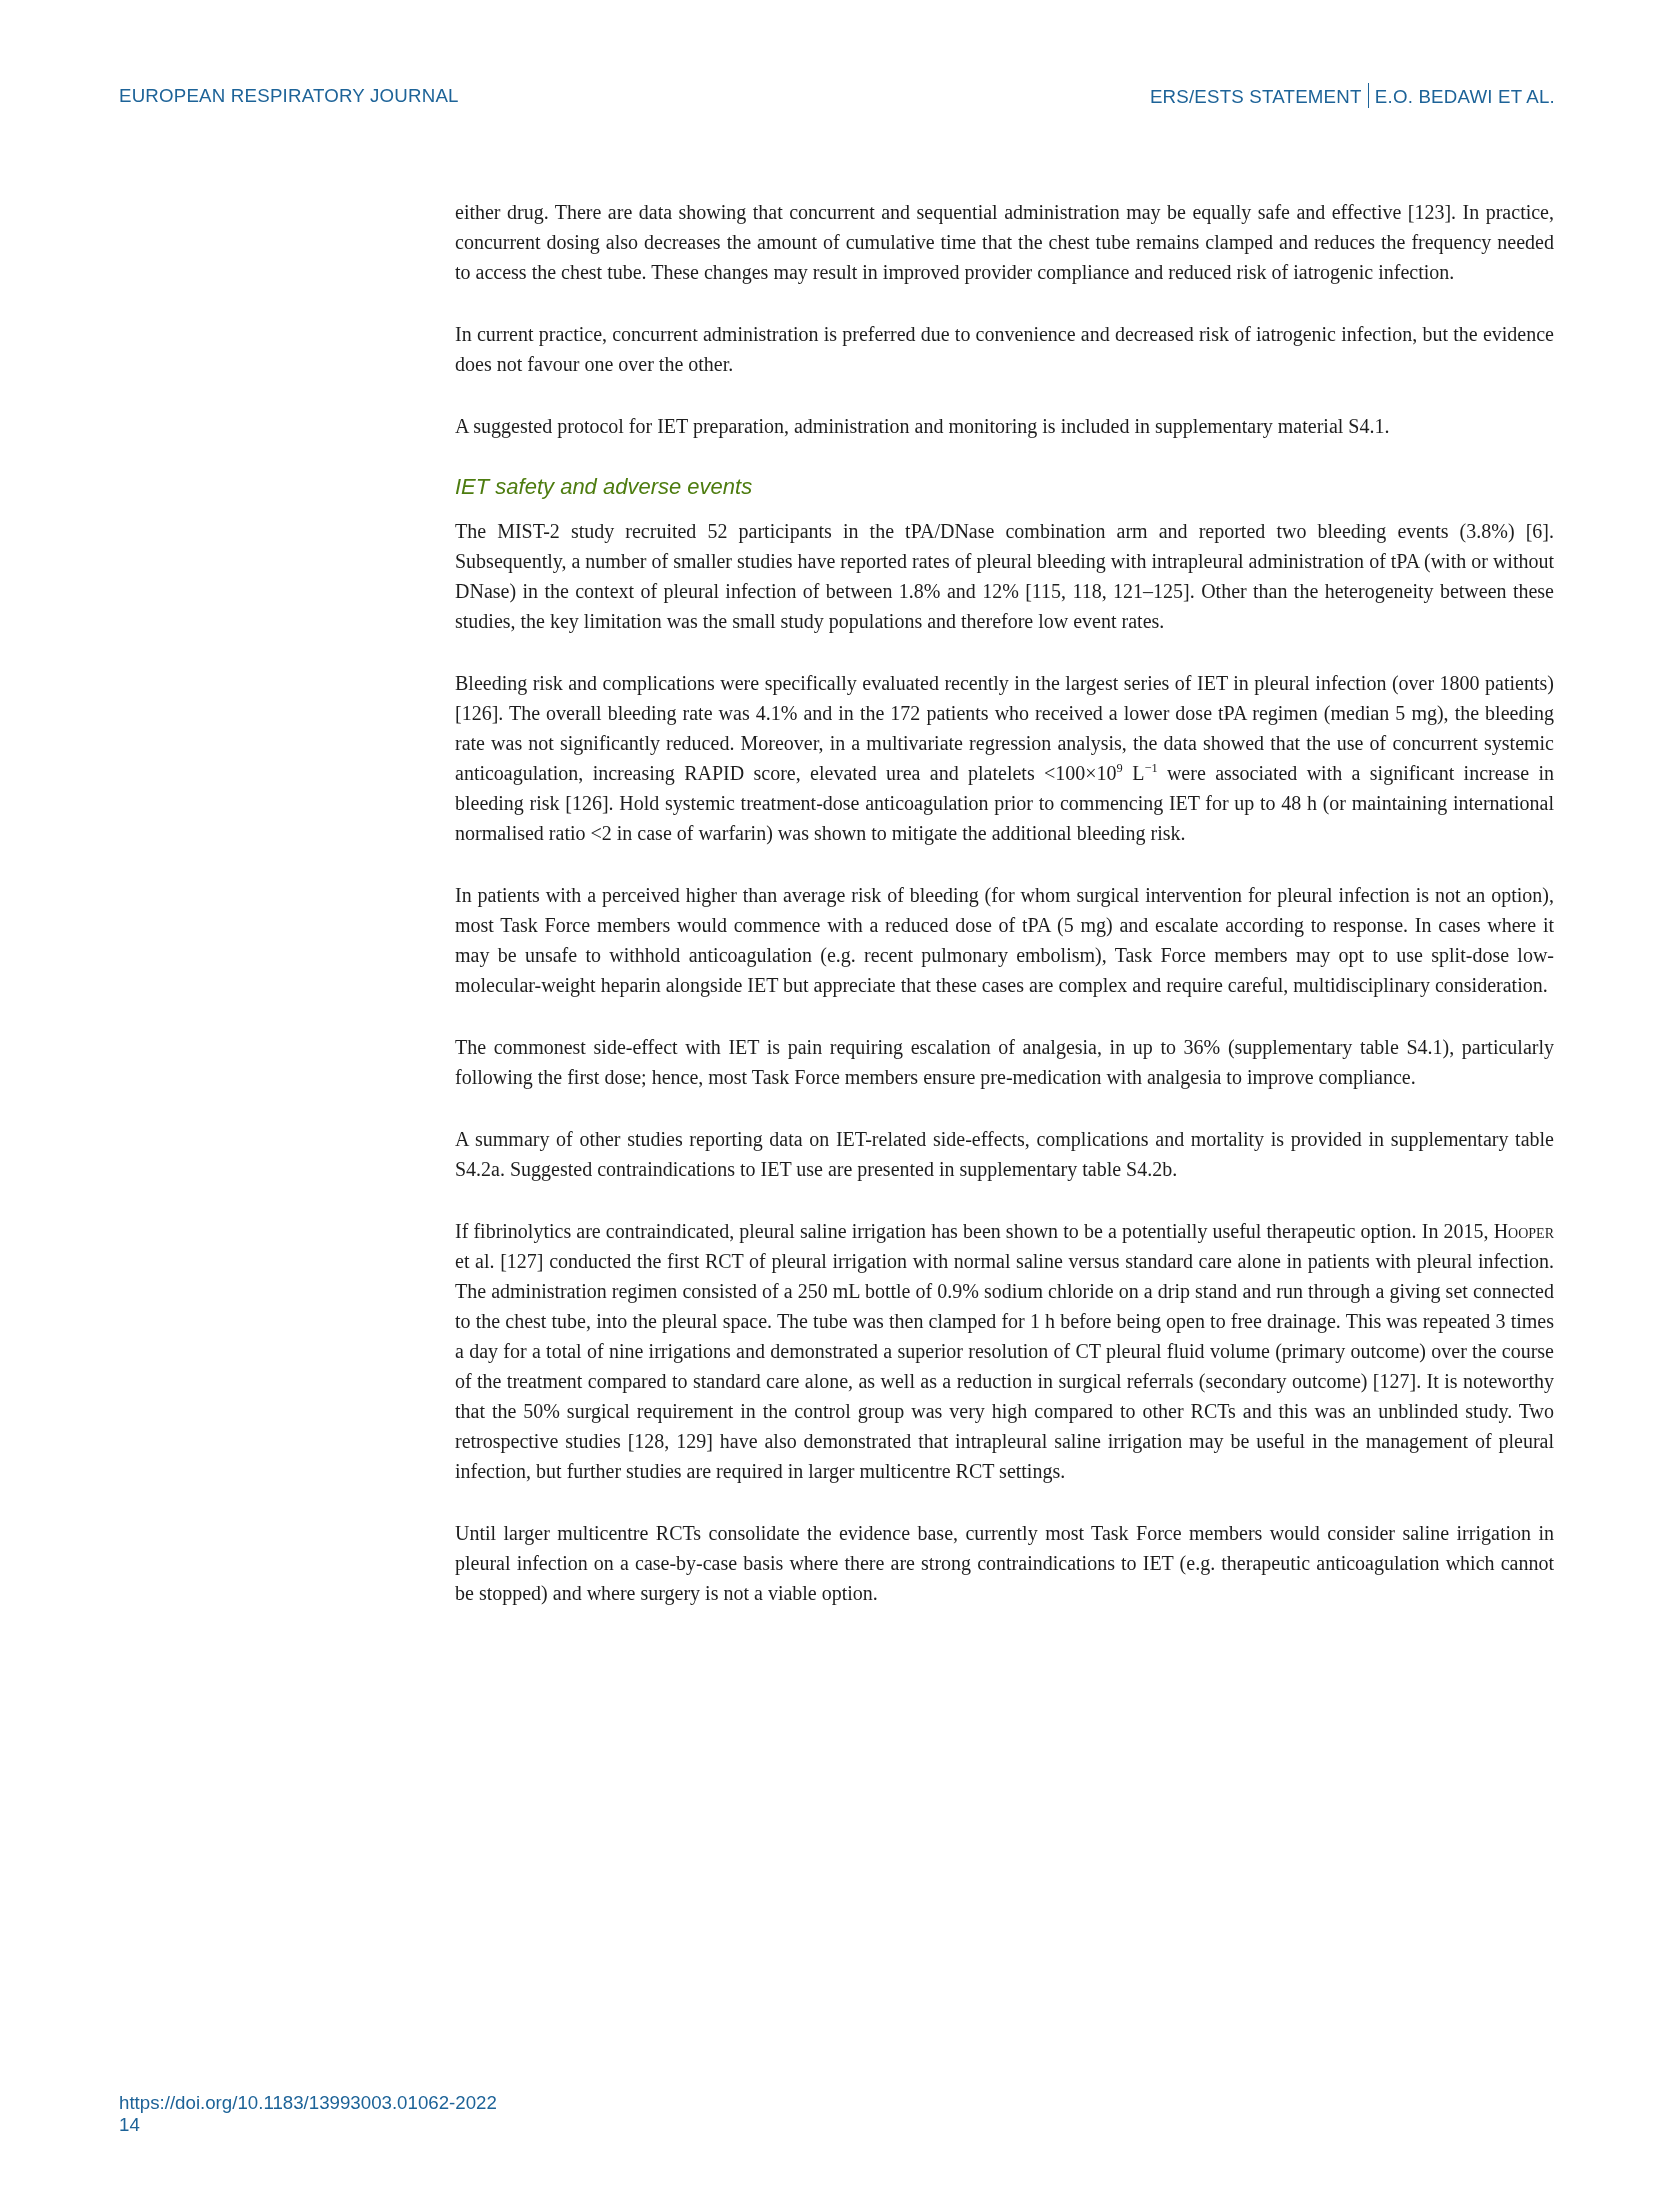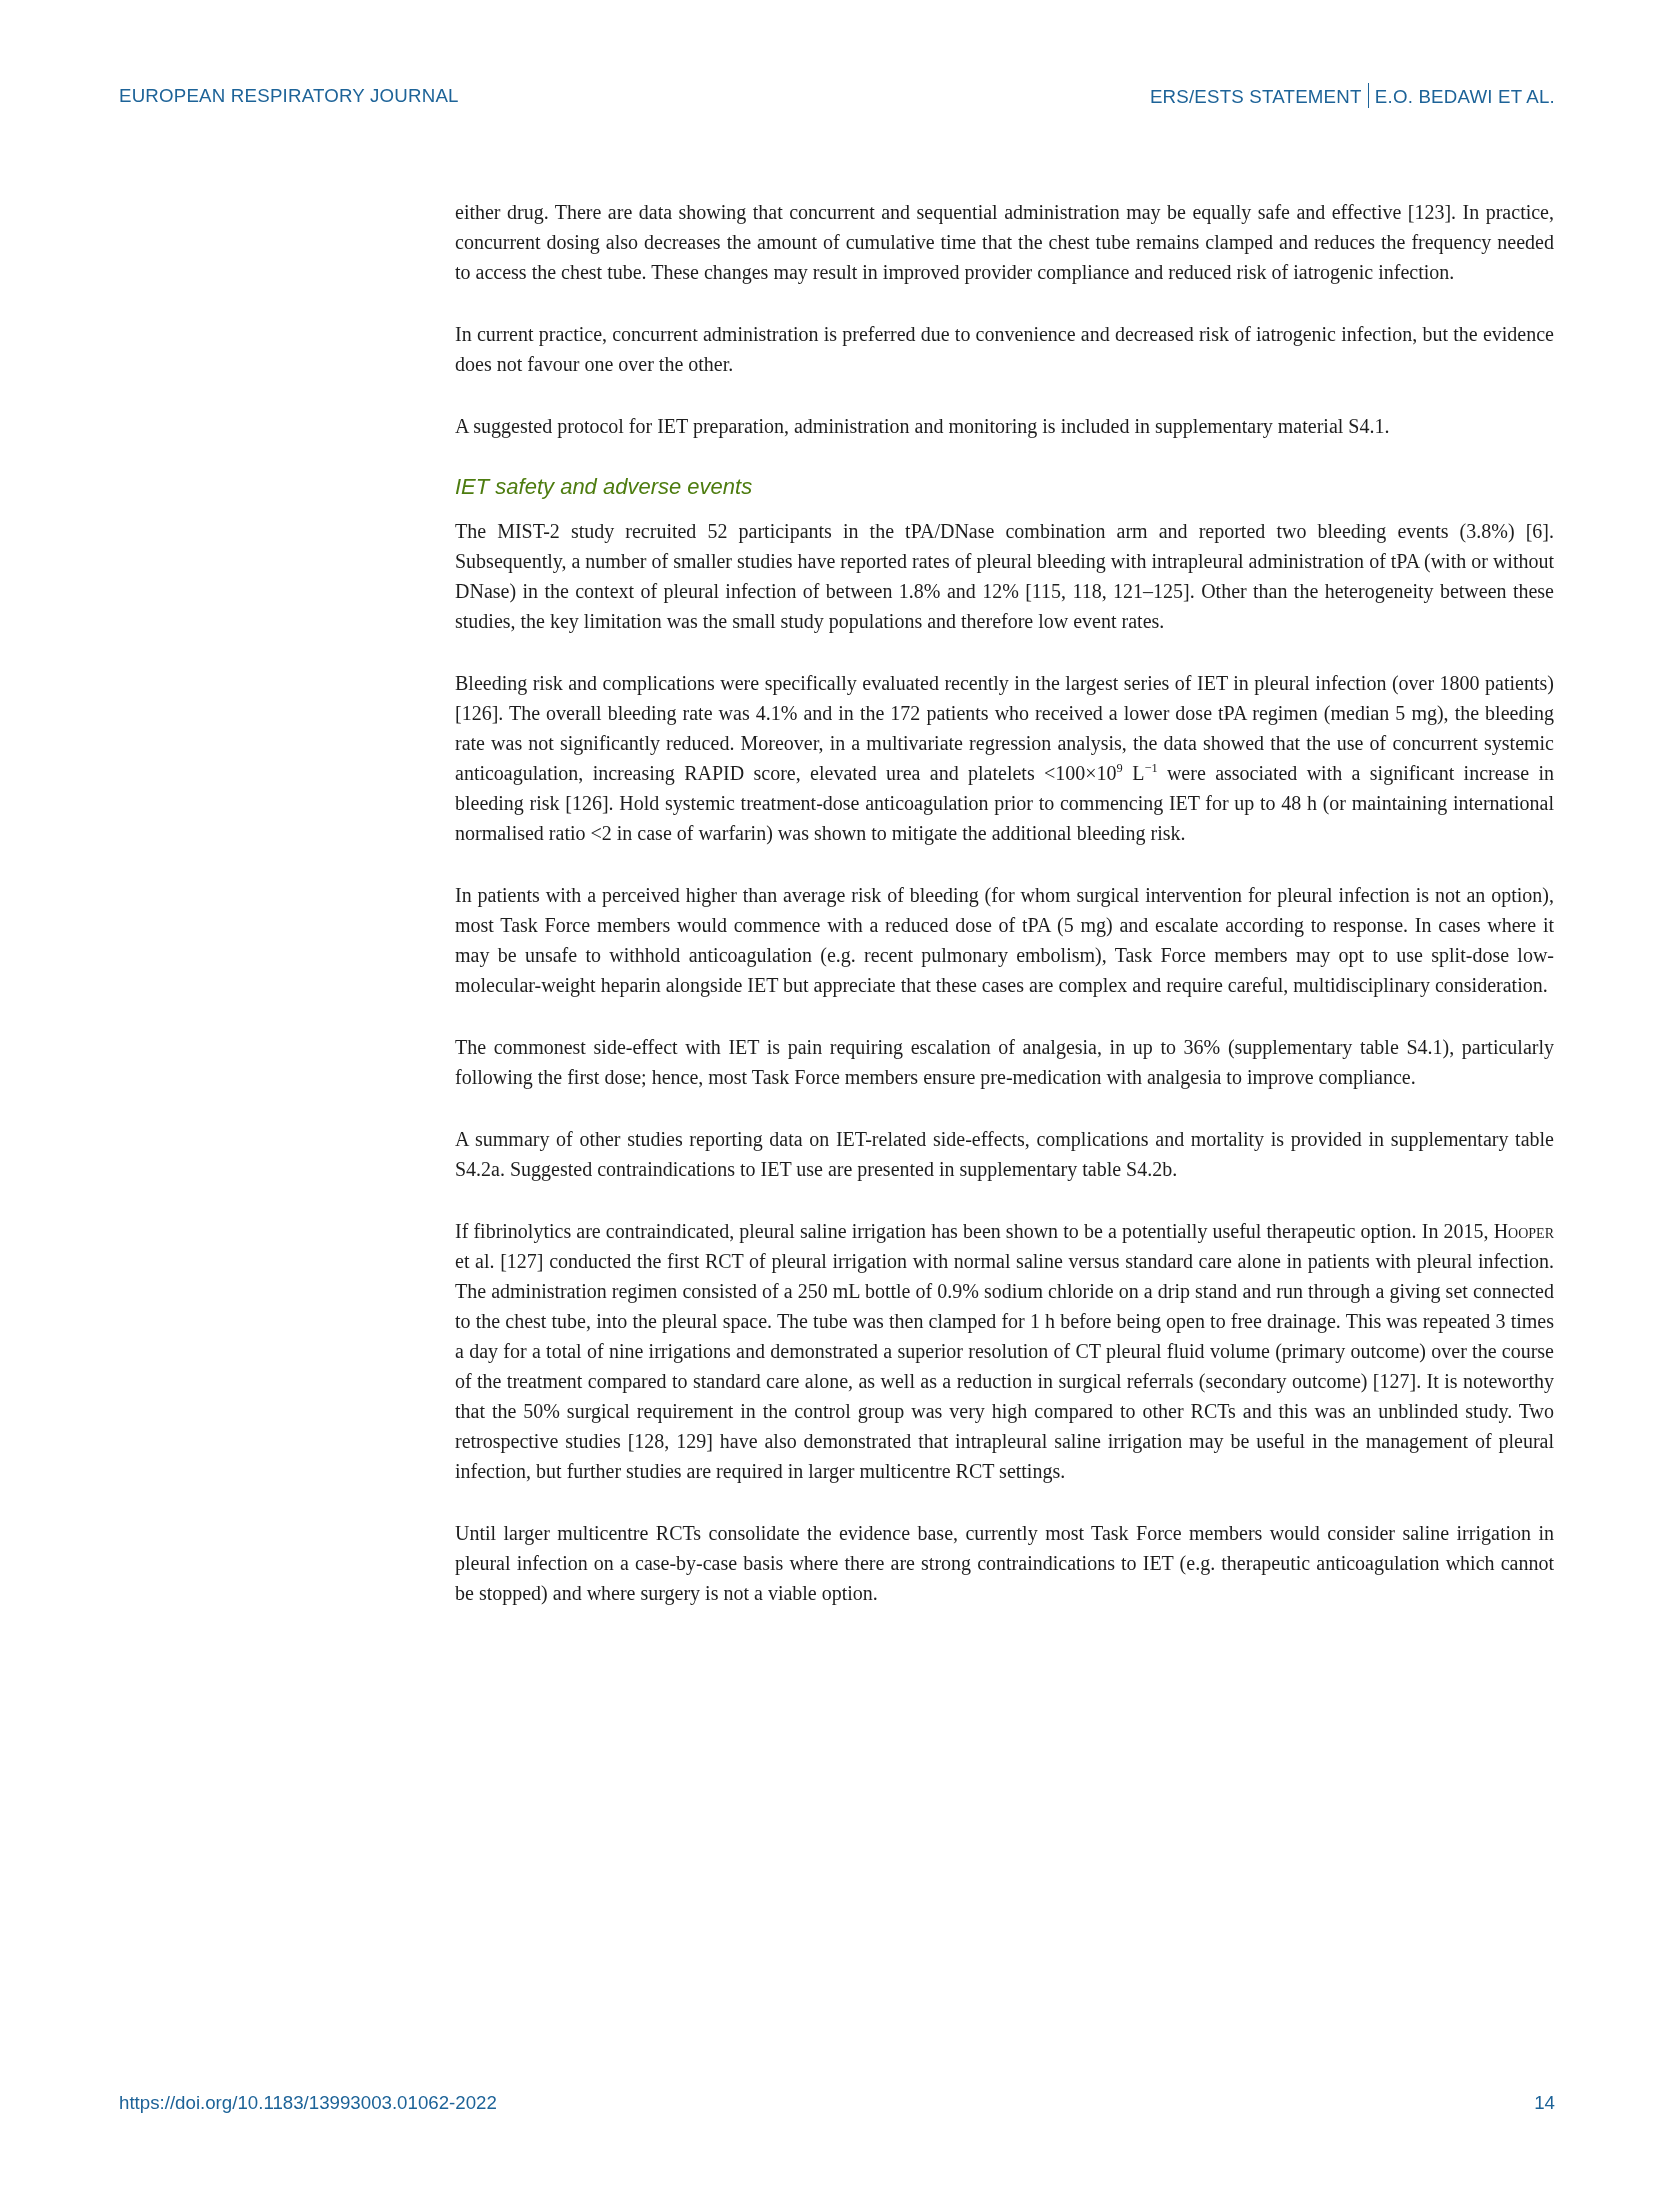--- a/index.html
+++ b/index.html
@@ -61,20 +61,21 @@
     position: absolute;
     left: 119px;
     right: 99px;
     top: 2092px;
     display: flex;
     justify-content: space-between;
     align-items: baseline;
     font-family: "Liberation Sans", sans-serif;
     font-size: 18.7px;
     color: #1d6398;
+    flex-direction: column;
   }
   footer.pg-footer a { color: #1d6398; text-decoration: none; cursor: pointer; }
 </style>
 </head>
 <body>
 
 <div class="page">
 
   <header class="pg-header">
     <span>EUROPEAN RESPIRATORY JOURNAL</span>

